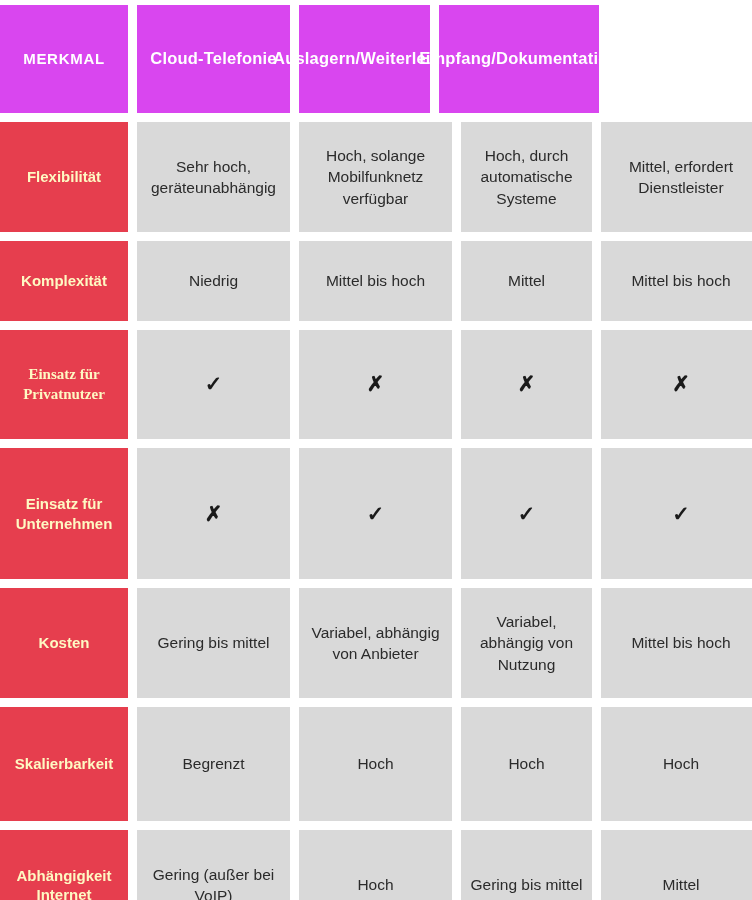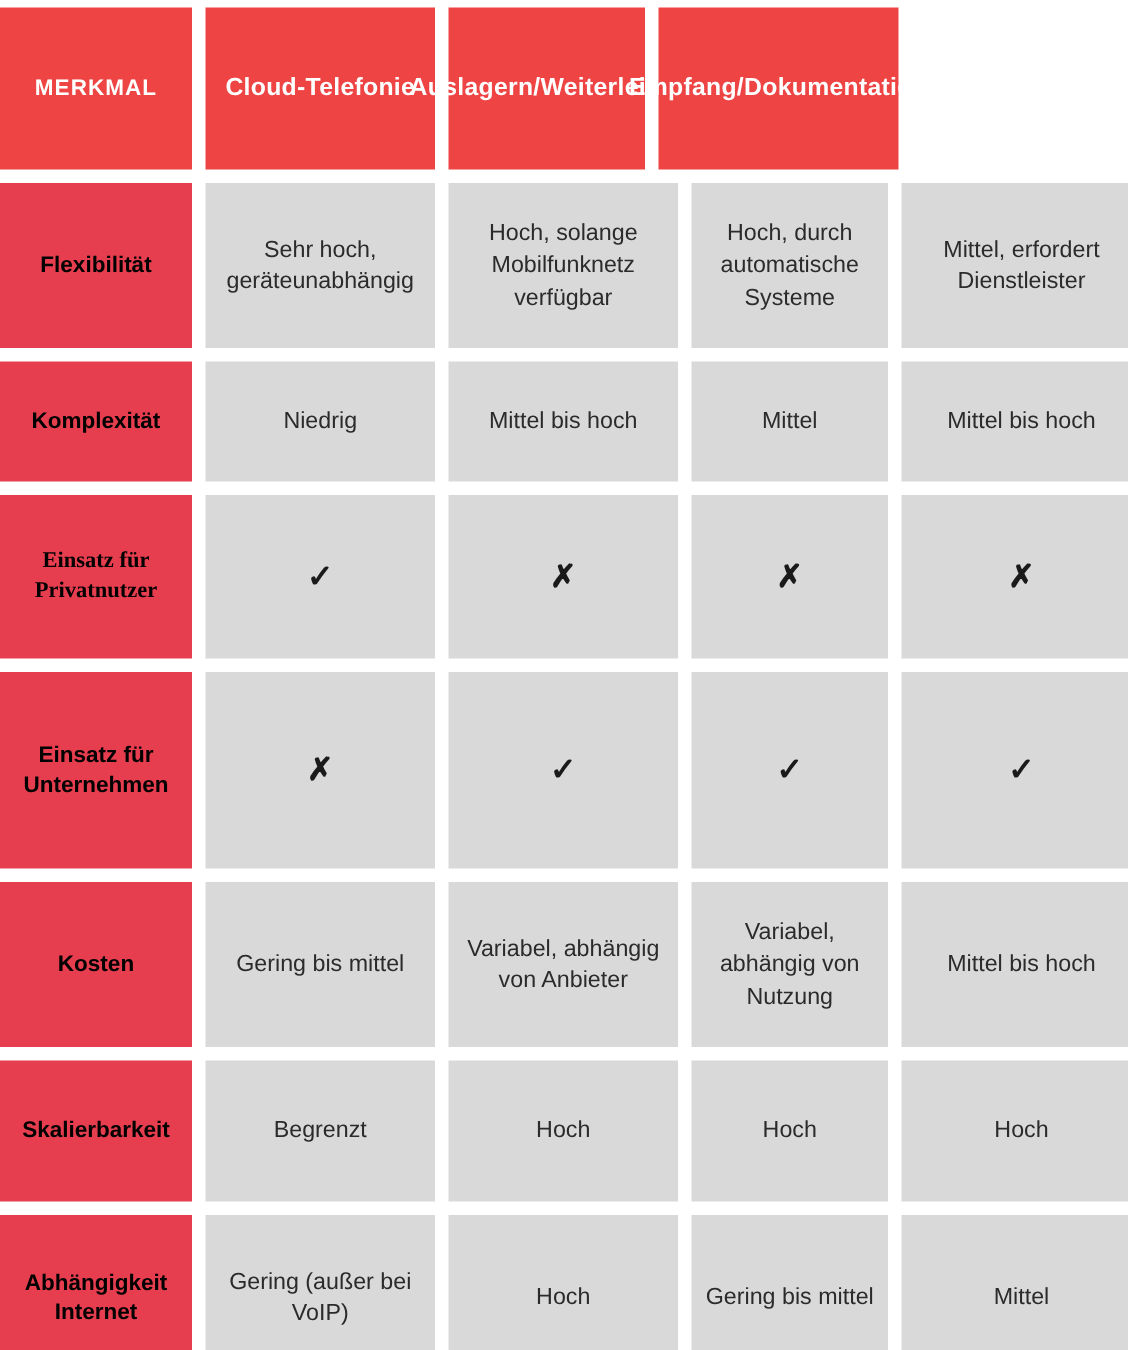--- a/index.html
+++ b/index.html
@@ -40,37 +40,37 @@
 
   
   .col-0 { width: 128px; flex: 0 0 128px; }
   .col-1 { width: 153px; flex: 0 0 153px; }
   .col-2 { width: 153px; flex: 0 0 153px; }
   .col-3 { width: 131px; flex: 0 0 131px; }
   .col-4 { width: 160px; flex: 0 0 160px; }
 
   
   .header-row .cell {
-    background: #ef4444;
+    background: #d946ef;
     color: #ffffff;
     font-weight: bold;
     font-size: 16.5px;
     line-height: 1.28;
     letter-spacing: 0.2px;
     height: 108px;
   }
   .header-row .col-0 {
     font-size: 15px;
     letter-spacing: 0.7px;
   }
 
   
   .row-label {
     background: #e63e4e;
-    color: #000000;
+    color: #fef9c3;
     font-weight: bold;
     font-size: 15px;
     line-height: 1.3;
   }
 
   
   .data-cell {
     background: #d9d9d9;
     color: #2b2b2b;
     font-size: 15.5px;
@@ -84,21 +84,21 @@
     color: #1a1a1a;
     line-height: 1;
   }
 
   
   .r-flex .cell   { height: 110px; }
   .r-komp .cell   { height: 80px; }
   .r-priv .cell   { height: 109px; font-family: Liberation Serif, serif; }
   .r-unt .cell    { height: 131px; }
   .r-kost .cell   { height: 110px; }
-  .r-skal .cell   { height: 94px; text-align: right; }
+  .r-skal .cell   { height: 114px; text-align: right; }
   .r-abh .cell    { height: 110px; }
 </style>
 </head>
 <body>
 
 <div id="comparison-table">
 
   <div class="table-row header-row">
     <div class="cell col-0">MERKMAL</div>
     <div class="cell col-2">Cloud-Telefonie</div>

